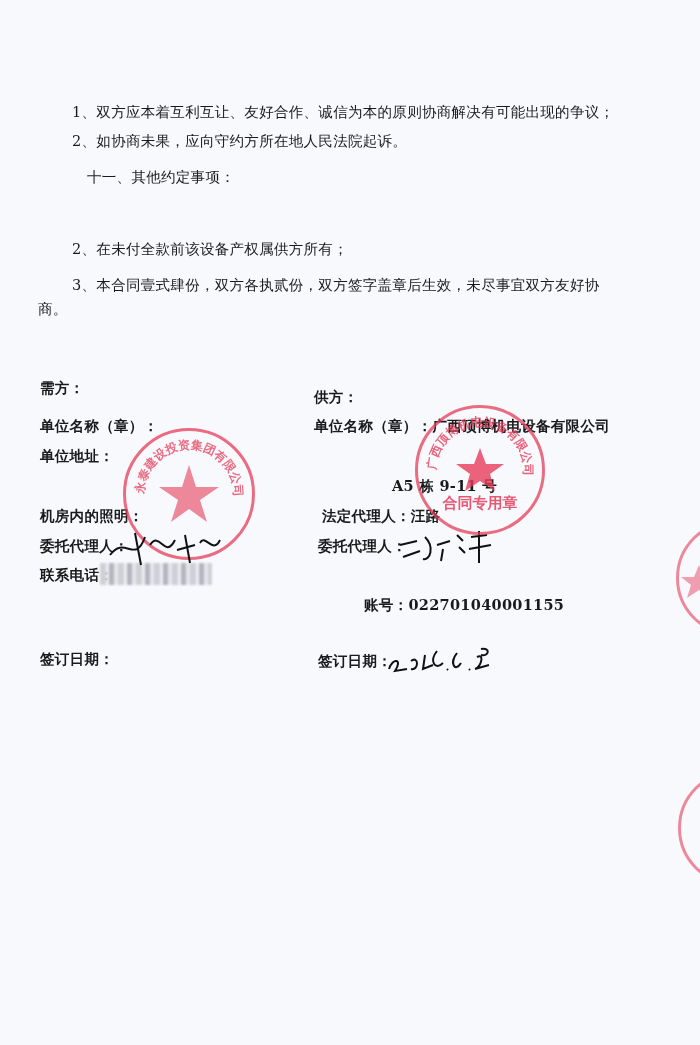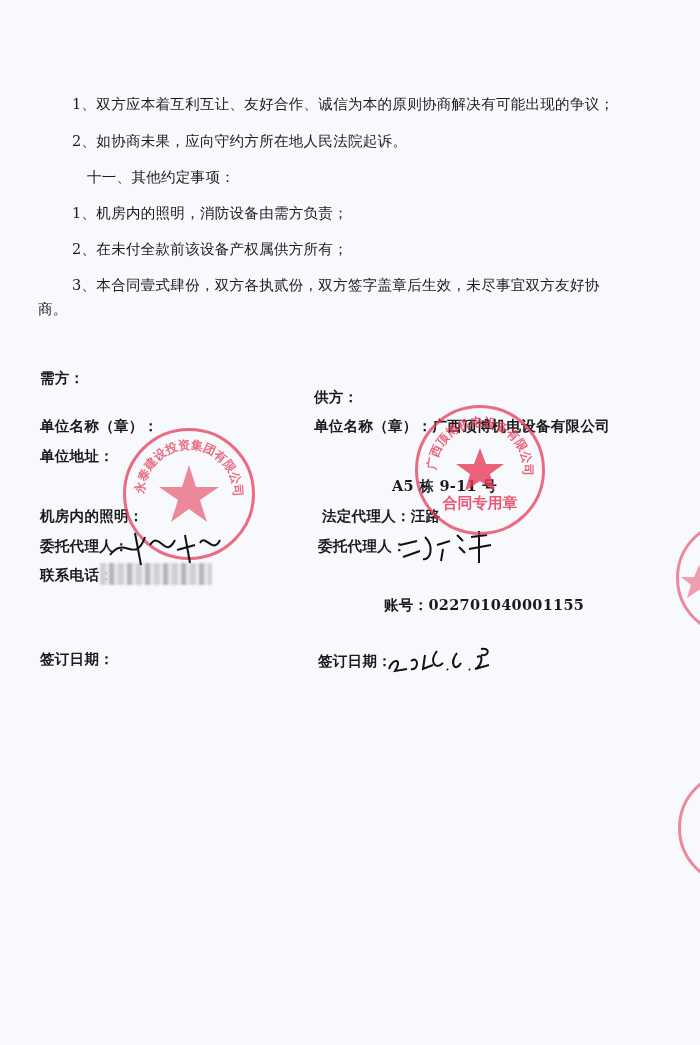--- a/index.html
+++ b/index.html
@@ -19,29 +19,28 @@
   .blur {
     position: absolute; background: repeating-linear-gradient(90deg,#c9c9cf 0 6px,#eceef2 6px 9px,#a9aab2 9px 14px,#e2e4ea 14px 18px);
     filter: blur(1.2px); opacity: 0.85;
   }
 </style>
 </head>
 <body>
 
 <div class="page">
 
-  <div class="line" style="left:72px;top:95px;">1、双方应本着互利互让、友好合作、诚信为本的原则协商解决有可能出现的争议；</div>
+  <div class="line" style="left:72px;top:103px;">1、双方应本着互利互让、友好合作、诚信为本的原则协商解决有可能出现的争议；</div>
   <div class="line" style="left:72px;top:132px;">2、如协商未果，应向守约方所在地人民法院起诉。</div>
   <div class="line" style="left:87px;top:168px;">十一、其他约定事项：</div>
-  <div class="line" style="left:72px;top:204px;">1、机房内的照明，消防设备由需方负责；</div>
   <div class="line" style="left:72px;top:240px;">2、在未付全款前该设备产权属供方所有；</div>
   <div class="line" style="left:72px;top:276px;">3、本合同壹式肆份，双方各执贰份，双方签字盖章后生效，未尽事宜双方友好协</div>
   <div class="line" style="left:38px;top:300px;">商。</div>
 
-  <div class="line label" style="left:40px;top:369px;text-align:center;">需方：</div>
+  <div class="line label" style="left:40px;top:379px;text-align:center;">需方：</div>
   <div class="line label" style="left:40px;top:417px;">单位名称（章）：</div>
   <div class="line label" style="left:40px;top:447px;">单位地址：</div>
   <div class="line label" style="left:40px;top:507px;">机房内的照明：</div>
   <div class="line label" style="left:40px;top:537px;">委托代理人：</div>
   <div class="line label" style="left:40px;top:566px;">联系电话：</div>
   <div class="blur" style="left:100px;top:563px;width:112px;height:22px;"></div>
   <div class="line label" style="left:40px;top:650px;">签订日期：</div>
 
   <div class="stamp" style="left:123px;top:428px;width:126px;height:126px;">
     <svg width="126" height="126" viewBox="0 0 126 126">
@@ -58,21 +57,21 @@
 
   <div class="line label" style="left:314px;top:388px;">供方：</div>
   <div class="line" style="left:314px;top:417px;font-family:Liberation Mono, monospace;">
     <span class="label">单位名称（章）：</span><span class="val">广西顶博机电设备有限公司</span>
   </div>
   <div class="line val" style="left:392px;top:477px;">A5 栋 9-11 号</div>
   <div class="line" style="left:322px;top:507px;">
     <span class="label">法定代理人：</span><span class="val">汪路</span>
   </div>
   <div class="line label" style="left:318px;top:537px;">委托代理人：</div>
-  <div class="line" style="left:336px;top:596px;padding-left:48px;">
+  <div class="line" style="left:316px;top:596px;padding-left:48px;">
     <span class="label">账号：</span><span class="val">022701040001155</span>
   </div>
   <div class="line label" style="left:318px;top:652px;">签订日期：</div>
   <svg class="sig" style="left:385px;top:643px;" width="110" height="32" viewBox="0 0 110 32">
     <path d="M4,26 C8,14 18,16 10,28 L22,26 M26,18 C34,12 34,28 26,26 M40,12 L38,26 L48,22 M52,8 C44,18 50,28 58,20 M62,26 L63,27 M72,10 C64,20 70,30 76,20 M84,26 L85,27 M92,14 C100,10 96,24 90,26 L104,22 M96,6 C106,4 104,14 96,12" stroke="#111" stroke-width="2" fill="none"></path>
   </svg>
   <svg class="sig" style="left:395px;top:527px;" width="100" height="40" viewBox="0 0 100 40">
     <path d="M5,18 L22,14 M8,30 L25,24 M30,10 C40,20 35,34 28,32 M42,18 L55,14 M48,22 L46,34 M62,8 L68,14 M64,20 L70,26 M76,10 L92,8 M84,4 L84,36 M74,22 L96,18" stroke="#111" stroke-width="2" fill="none"></path>
   </svg>
 

